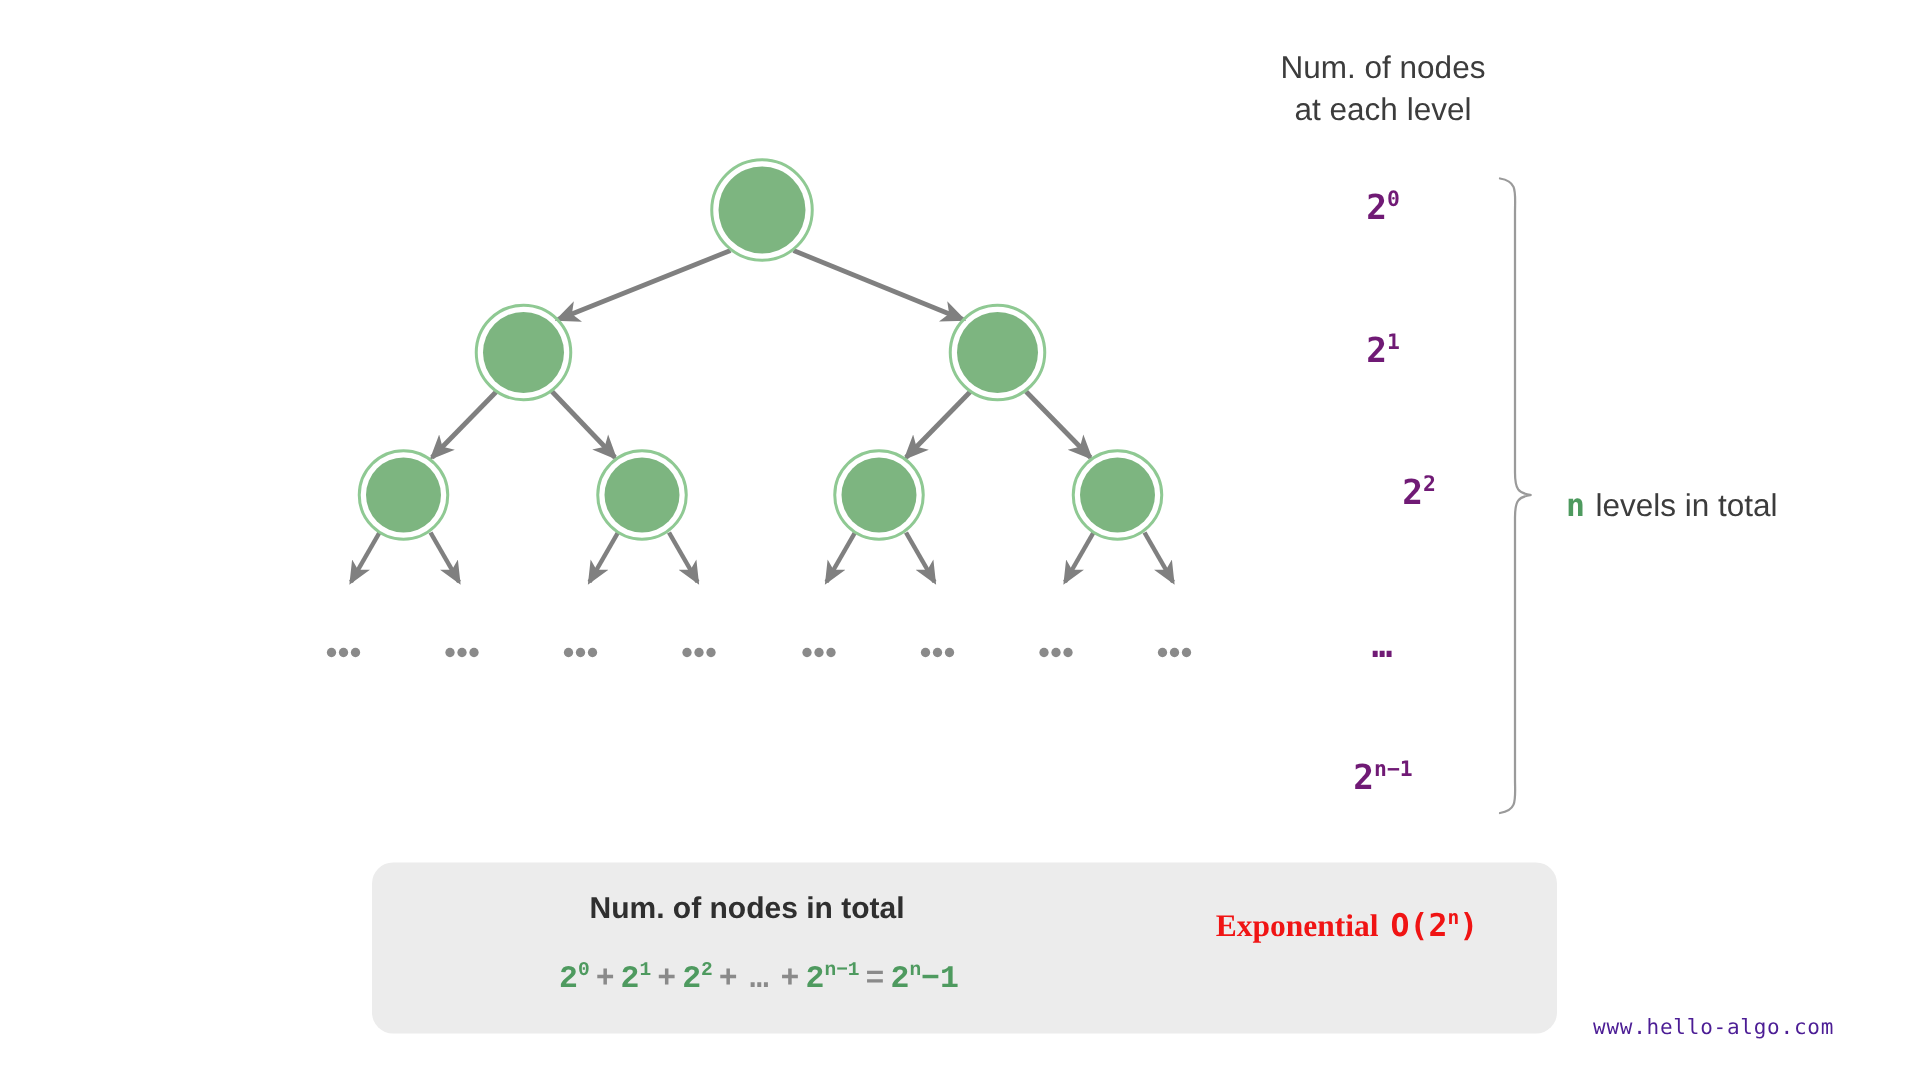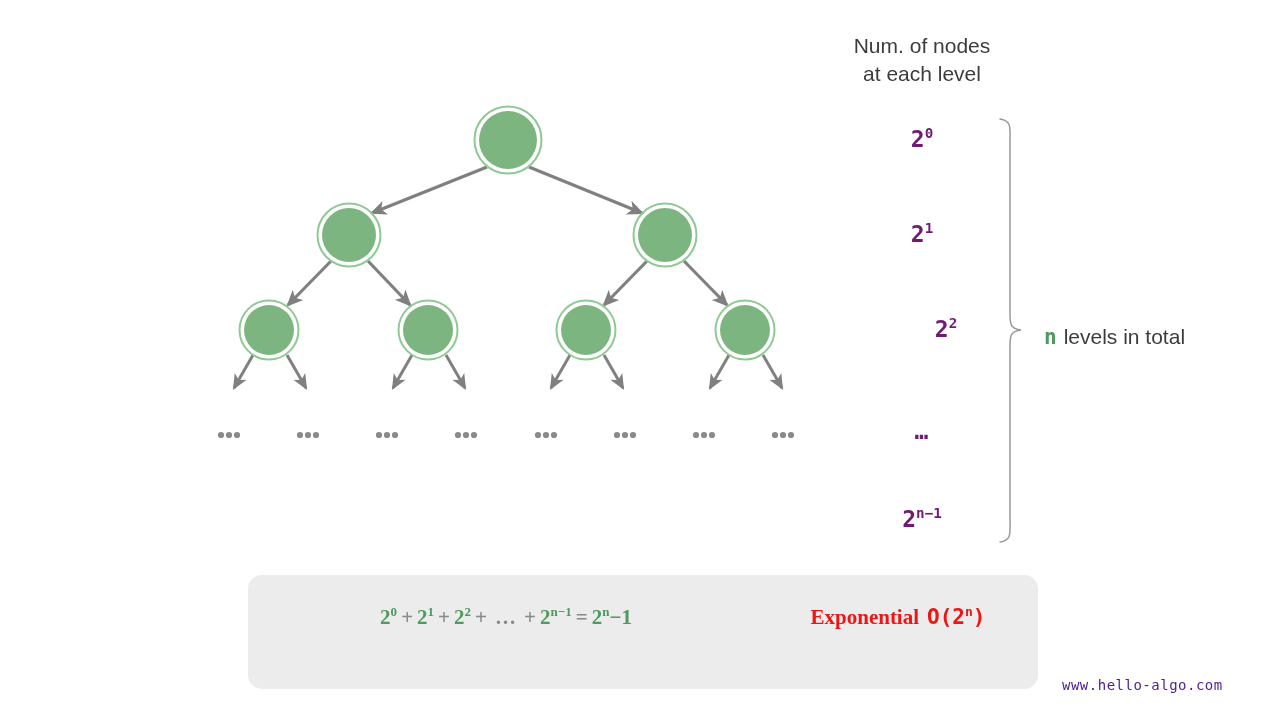--- a/index.html
+++ b/index.html
@@ -106,22 +106,22 @@
   }
   .sum-title {
     font-family: "Liberation Sans", sans-serif;
     font-weight: bold;
     font-size: 20px;
     color: #2f2f2f;
     line-height: 26px;
     white-space: nowrap;
   }
   .sum-formula {
-    margin-top: 11px;
-    font-family: Liberation Serif, serif;
+    margin-top: 22px;
+    font-family: Liberation Mono, monospace;
     font-weight: bold;
     font-size: 21px;
     line-height: 26px;
     color: #4e9a5f;
     white-space: nowrap;
     padding-left: 16px;
   }
   .sum-formula sup {
     font-size: 0.62em;
     vertical-align: super;
@@ -311,20 +311,21 @@
   <span>2</span><sup>n−1</sup>
 </div>
 
 <div class="total-levels">
   <span class="nvar">n</span><span class="txt">levels in total</span>
 </div>
 
 <div class="summary-box"></div>
 
 <div class="sum-left">
+  <div class="sum-title">Num. of nodes in total</div>
   <div class="sum-formula">
     <span><span>2</span><sup>0</sup></span><span class="op">+</span><span><span>2</span><sup>1</sup></span><span class="op">+</span><span><span>2</span><sup>2</sup></span><span class="op">+</span><span class="op">…</span><span class="op">+</span><span><span>2</span><sup>n−1</sup></span><span class="op">=</span><span><span>2</span><sup>n</sup><span>−1</span></span>
   </div>
 </div>
 
 <div class="sum-right">
   <div class="sum-result">
     <span class="word">Exponential</span><span class="bigo"><span>O(2</span><sup>n</sup><span>)</span></span>
   </div>
 </div>

